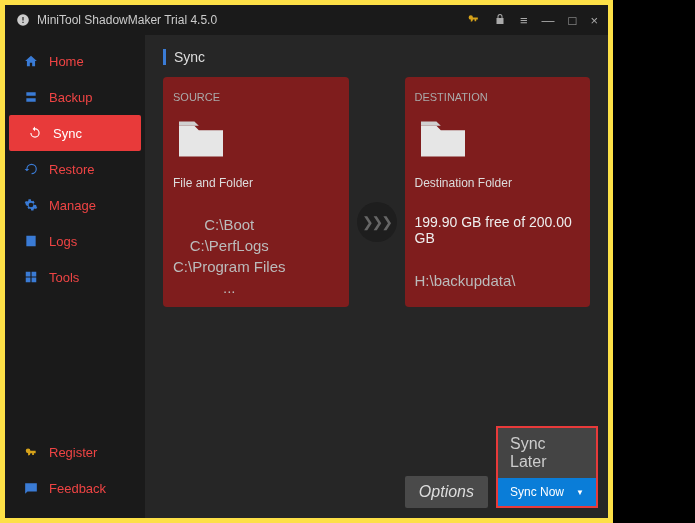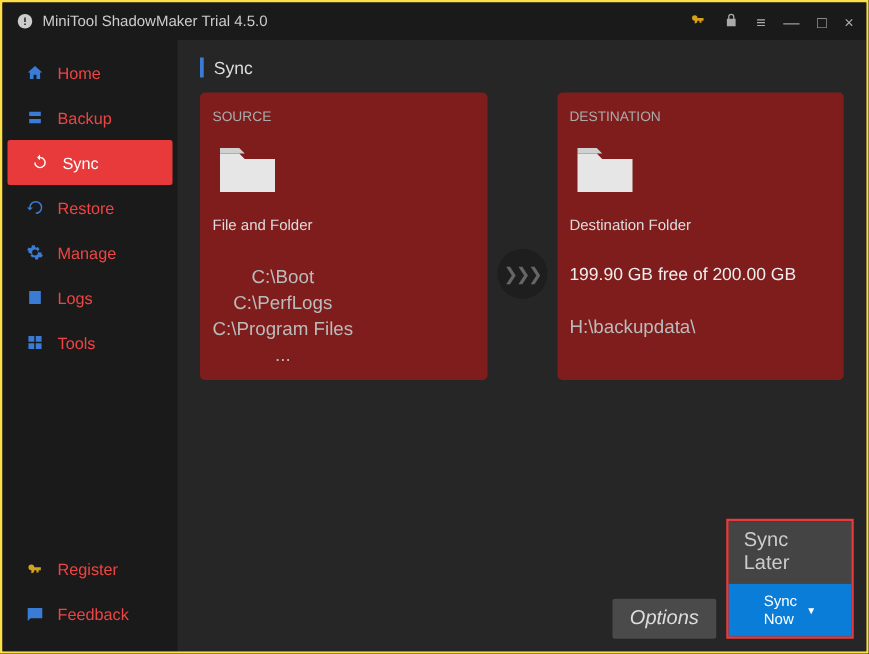--- a/index.html
+++ b/index.html
@@ -1,17 +1,17 @@
 <!DOCTYPE html>
 <html><head>
 <meta charset="utf-8">
 <style>
 * { margin: 0; padding: 0; box-sizing: border-box; }
 body { font-family: "Segoe UI", Arial, sans-serif; background: #000; width: 695px; height: 523px; overflow: hidden; }
-.app { width: 695px; height: 523px; background: #1a1a1a; display: flex; flex-direction: column; border: 2px solid #fde047; }
+.app { width: 613px; height: 523px; background: #1a1a1a; display: flex; flex-direction: column; border: 5px solid #fde047; }
 .titlebar { height: 30px; background: #1a1a1a; display: flex; align-items: center; padding: 0 10px; color: #ccc; font-size: 12px; }
 .titlebar .logo { width: 16px; height: 16px; margin-right: 6px; display: flex; align-items: center; justify-content: center; }
 .titlebar .title { flex: 1; }
 .titlebar .ctrls { display: flex; gap: 14px; align-items: center; }
 .titlebar .ctrls span { cursor: pointer; font-size: 13px; color: #aaa; }
 .body { flex: 1; display: flex; min-height: 0; }
 .sidebar { width: 140px; background: #1a1a1a; display: flex; flex-direction: column; padding-top: 8px; }
 .sidebar .navlist { flex: 1; }
 .navitem { display: flex; align-items: center; gap: 10px; padding: 10px 18px; color: #ef4444; font-size: 13px; cursor: pointer; }
 .navitem.active { background: #e83a3a; color: #fff; border-radius: 2px; margin: 0 4px; }
@@ -29,21 +29,21 @@
 .panel .fico { margin-bottom: 12px; }
 .panel .lbl { margin-bottom: 24px; color: #ddd; font-size: 12px; }
 .panel .big { font-size: 14px; color: #eee; margin-bottom: 24px; }
 .panel .paths { text-align: center; font-size: 15px; line-height: 1.4; color: #bbb; }
 .arrow { width: 40px; height: 40px; align-self: center; background: #1e1e1e; border-radius: 50%; display: flex; align-items: center; justify-content: center; color: #666; font-size: 14px; letter-spacing: -2px; margin-top: 60px; }
 .footer { position: absolute; bottom: 10px; right: 10px; display: flex; align-items: flex-end; gap: 8px; }
 .btn { padding: 7px 14px; font-size: 16px; border: none; cursor: pointer; border-radius: 2px; font-style: italic; }
 .btn-dark { background: #4a4a4a; color: #ddd; }
 .dropdown-box { border: 2px solid #e83a3a; }
 .dd-later { background: #444; color: #ccc; padding: 7px 12px; font-size: 16px; width: 98px; }
-.dd-now { background: #0a7dd8; color: #fff; padding: 7px 28px; font-size: 12px; width: 98px; display: flex; justify-content: space-between; align-items: center; }
+.dd-now { background: #0a7dd8; color: #fff; padding: 7px 12px; font-size: 12px; width: 98px; display: flex; justify-content: space-between; align-items: center; }
 .dd-now .caret { font-size: 8px; }
 </style>
 </head>
 <body>
 
 <div class="app">
   <div class="titlebar">
     <span class="logo">
       <svg width="14" height="14" viewBox="0 0 24 24">
           <path fill="#ccc" d="M12 2a10 10 0 100 20 10 10 0 000-20zm1 15h-2v-2h2v2zm0-4h-2V7h2v6z"></path>

